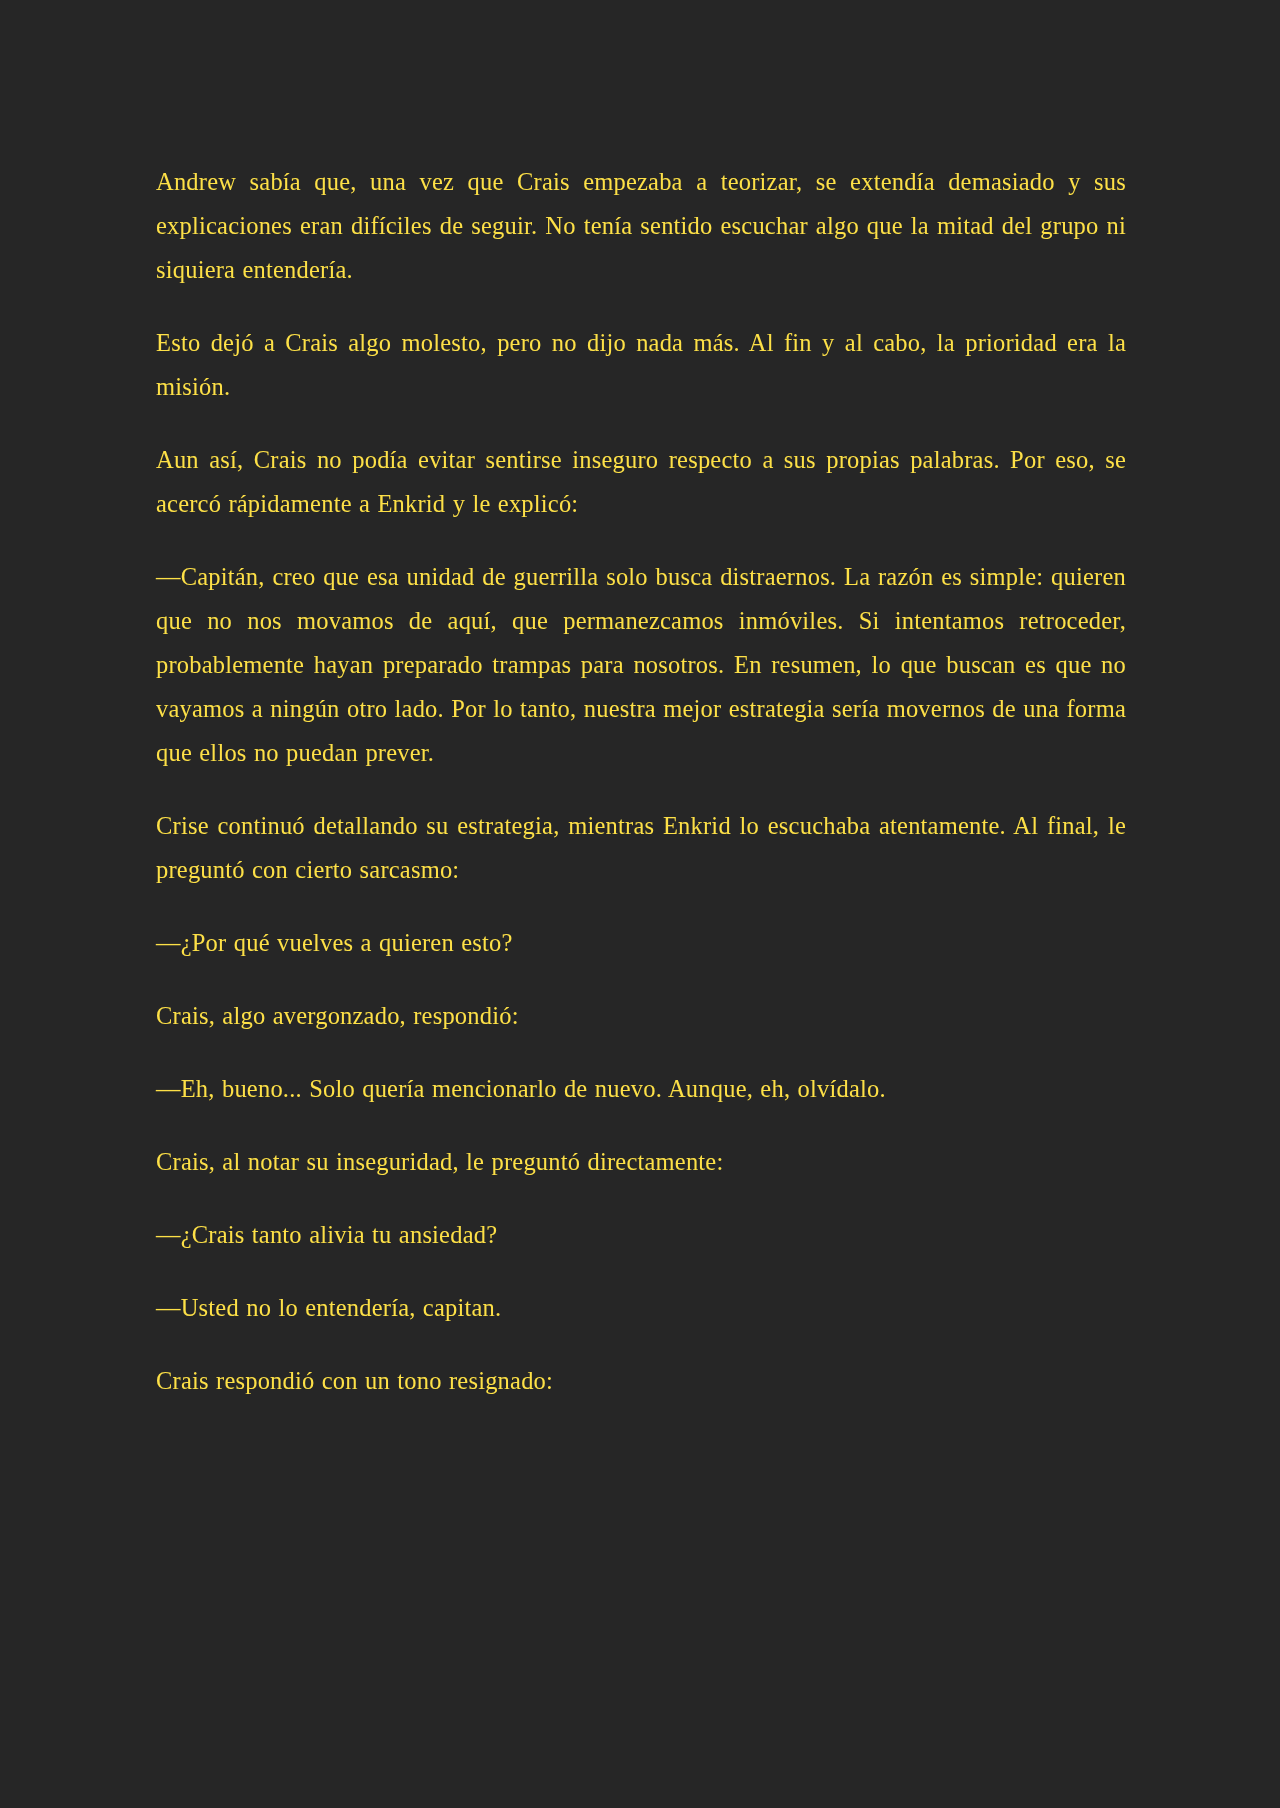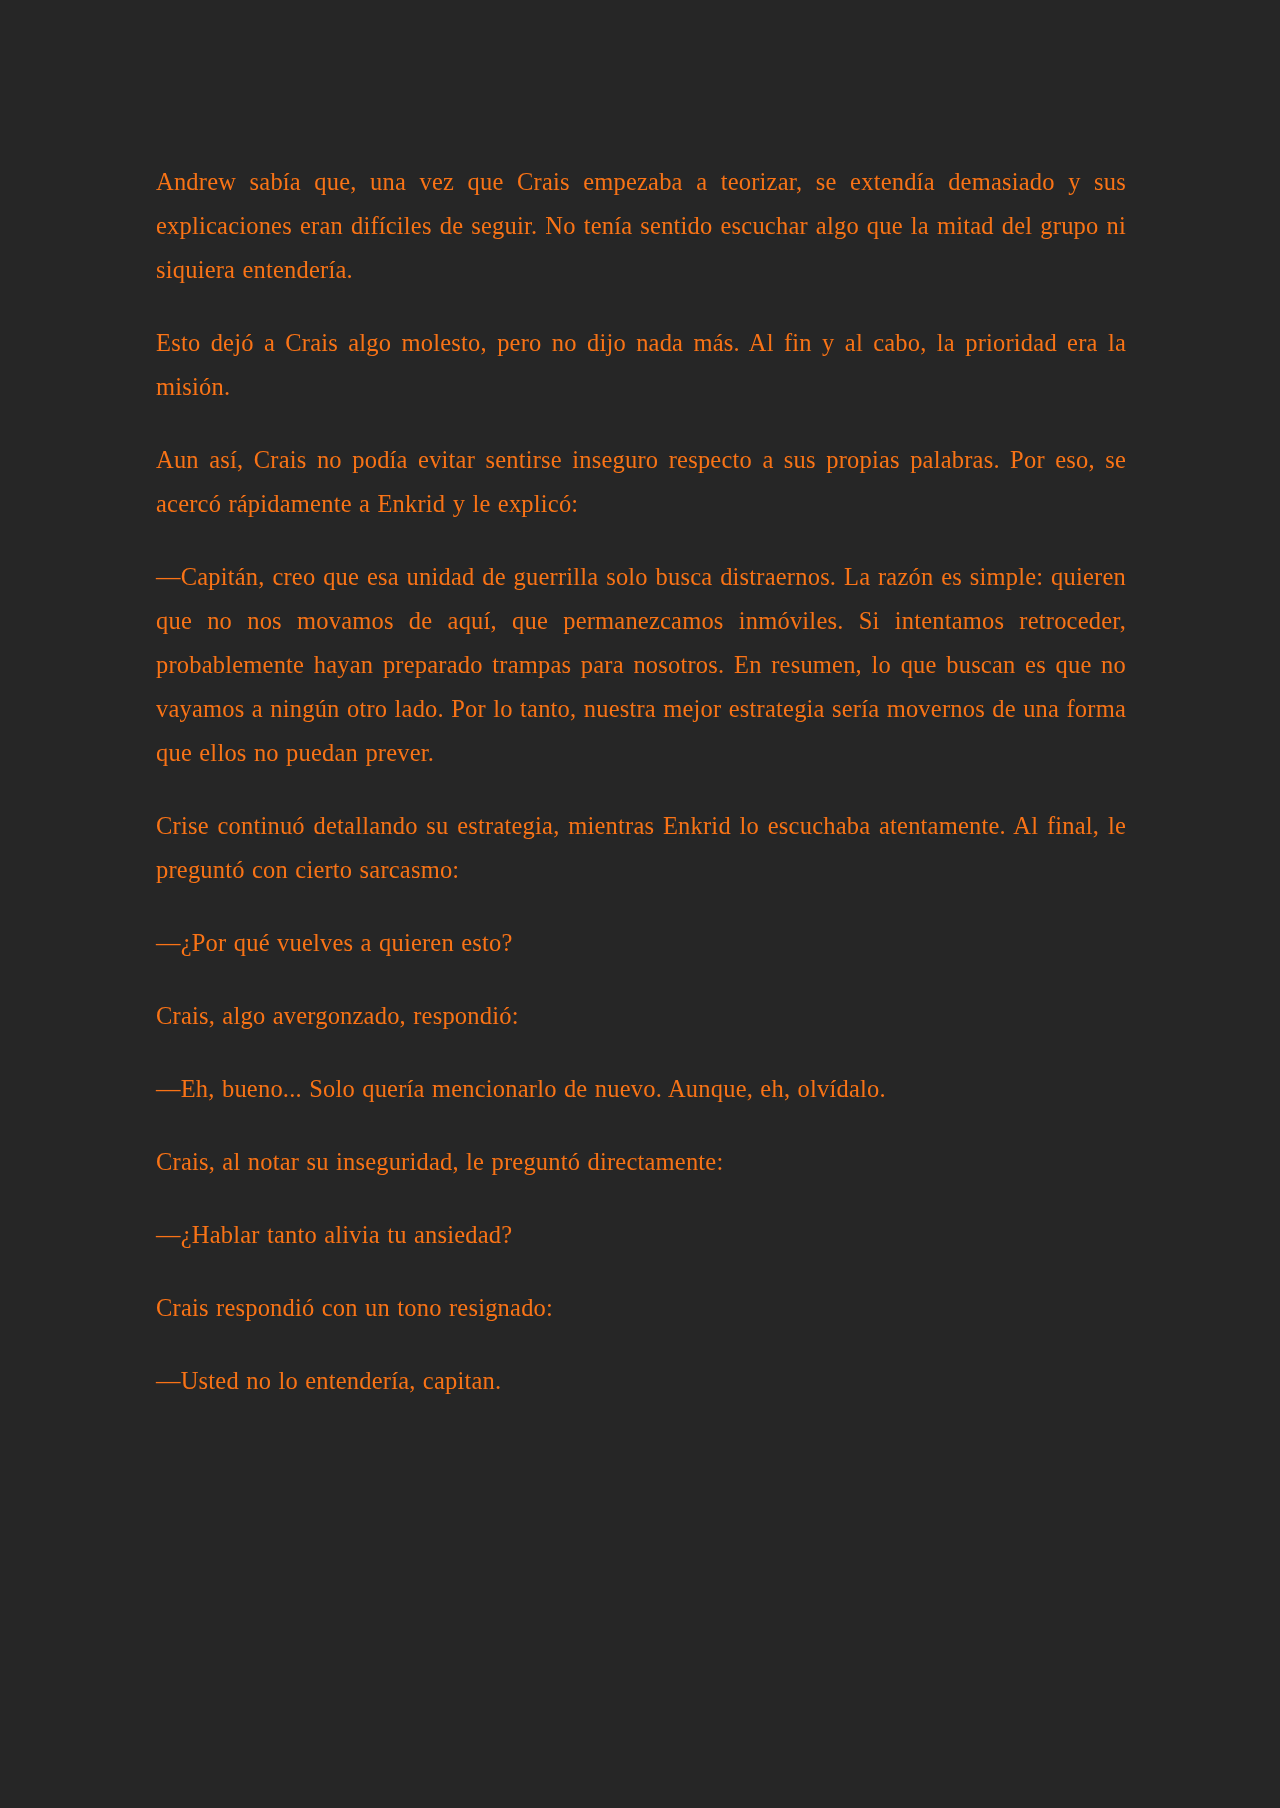--- a/index.html
+++ b/index.html
@@ -5,21 +5,21 @@
     html, body {
       margin: 0;
       padding: 0;
       background: #262626;
     }
     .page {
       width: 1280px;
       height: 1808px;
       box-sizing: border-box;
       background: #262626;
-      color: #f97316;
+      color: #fde047;
       font-family: "Liberation Serif", "DejaVu Serif", serif;
       font-size: 24.5px;
       line-height: 44px;
       padding: 160px 154px 40px 156px;
       overflow: hidden;
     }
     .page p {
       margin: 0 0 29px 0;
       text-align: justify;
       text-justify: inter-word;
@@ -36,16 +36,16 @@
 <div class="page">
   <p>Andrew sabía que, una vez que Crais empezaba a teorizar, se extendía demasiado y sus explicaciones eran difíciles de seguir. No tenía sentido escuchar algo que la mitad del grupo ni siquiera entendería.</p>
   <p>Esto dejó a Crais algo molesto, pero no dijo nada más. Al fin y al cabo, la prioridad era la misión.</p>
   <p>Aun así, Crais no podía evitar sentirse inseguro respecto a sus propias palabras. Por eso, se acercó rápidamente a Enkrid y le explicó:</p>
   <p>—Capitán, creo que esa unidad de guerrilla solo busca distraernos. La razón es simple: quieren que no nos movamos de aquí, que permanezcamos inmóviles. Si intentamos retroceder, probablemente hayan preparado trampas para nosotros. En resumen, lo que buscan es que no vayamos a ningún otro lado. Por lo tanto, nuestra mejor estrategia sería movernos de una forma que ellos no puedan prever.</p>
   <p>Crise continuó detallando su estrategia, mientras Enkrid lo escuchaba atentamente. Al final, le preguntó con cierto sarcasmo:</p>
   <p>—¿Por qué vuelves a quieren esto?</p>
   <p>Crais, algo avergonzado, respondió:</p>
   <p>—Eh, bueno... Solo quería mencionarlo de nuevo. Aunque, eh, olvídalo.</p>
   <p>Crais, al notar su inseguridad, le preguntó directamente:</p>
-  <p>—¿Hablar tanto alivia tu ansiedad?</p>
+  <p>—¿Crais tanto alivia tu ansiedad?</p>
+  <p>—Usted no lo entendería, capitan.</p>
   <p>Crais respondió con un tono resignado:</p>
-  <p>—Usted no lo entendería, capitan.</p>
 </div>
 
 </body></html>

